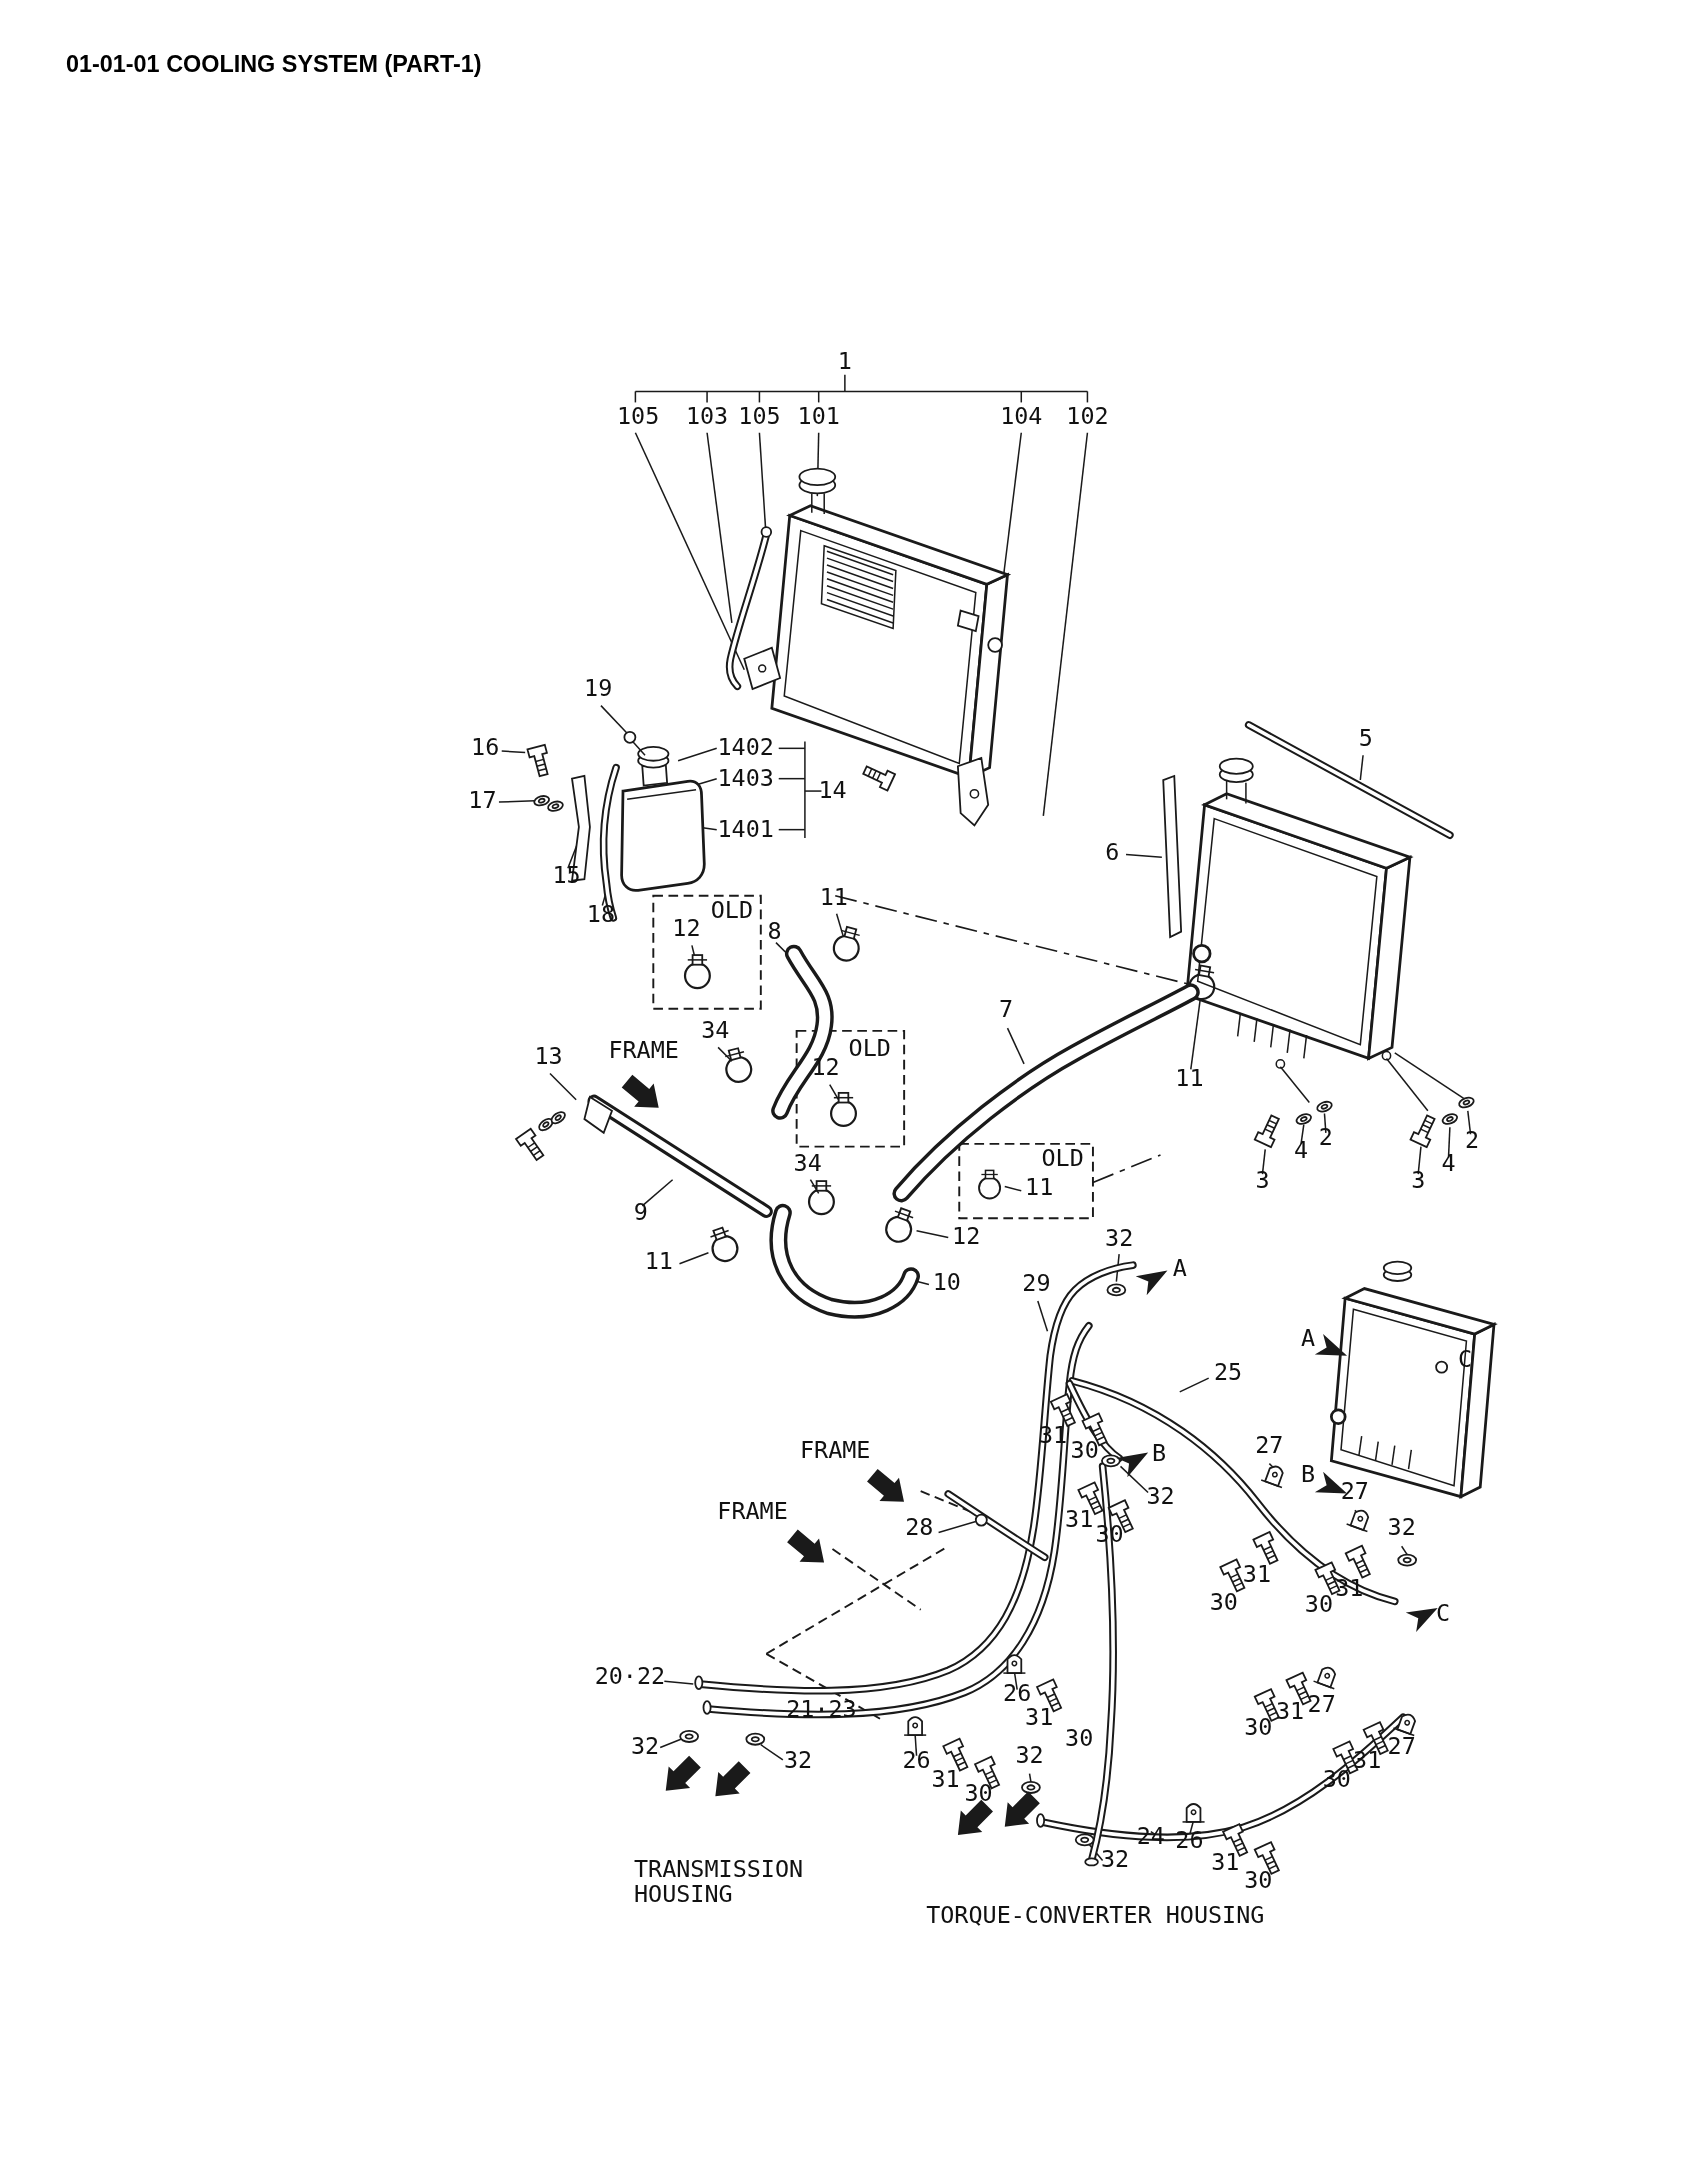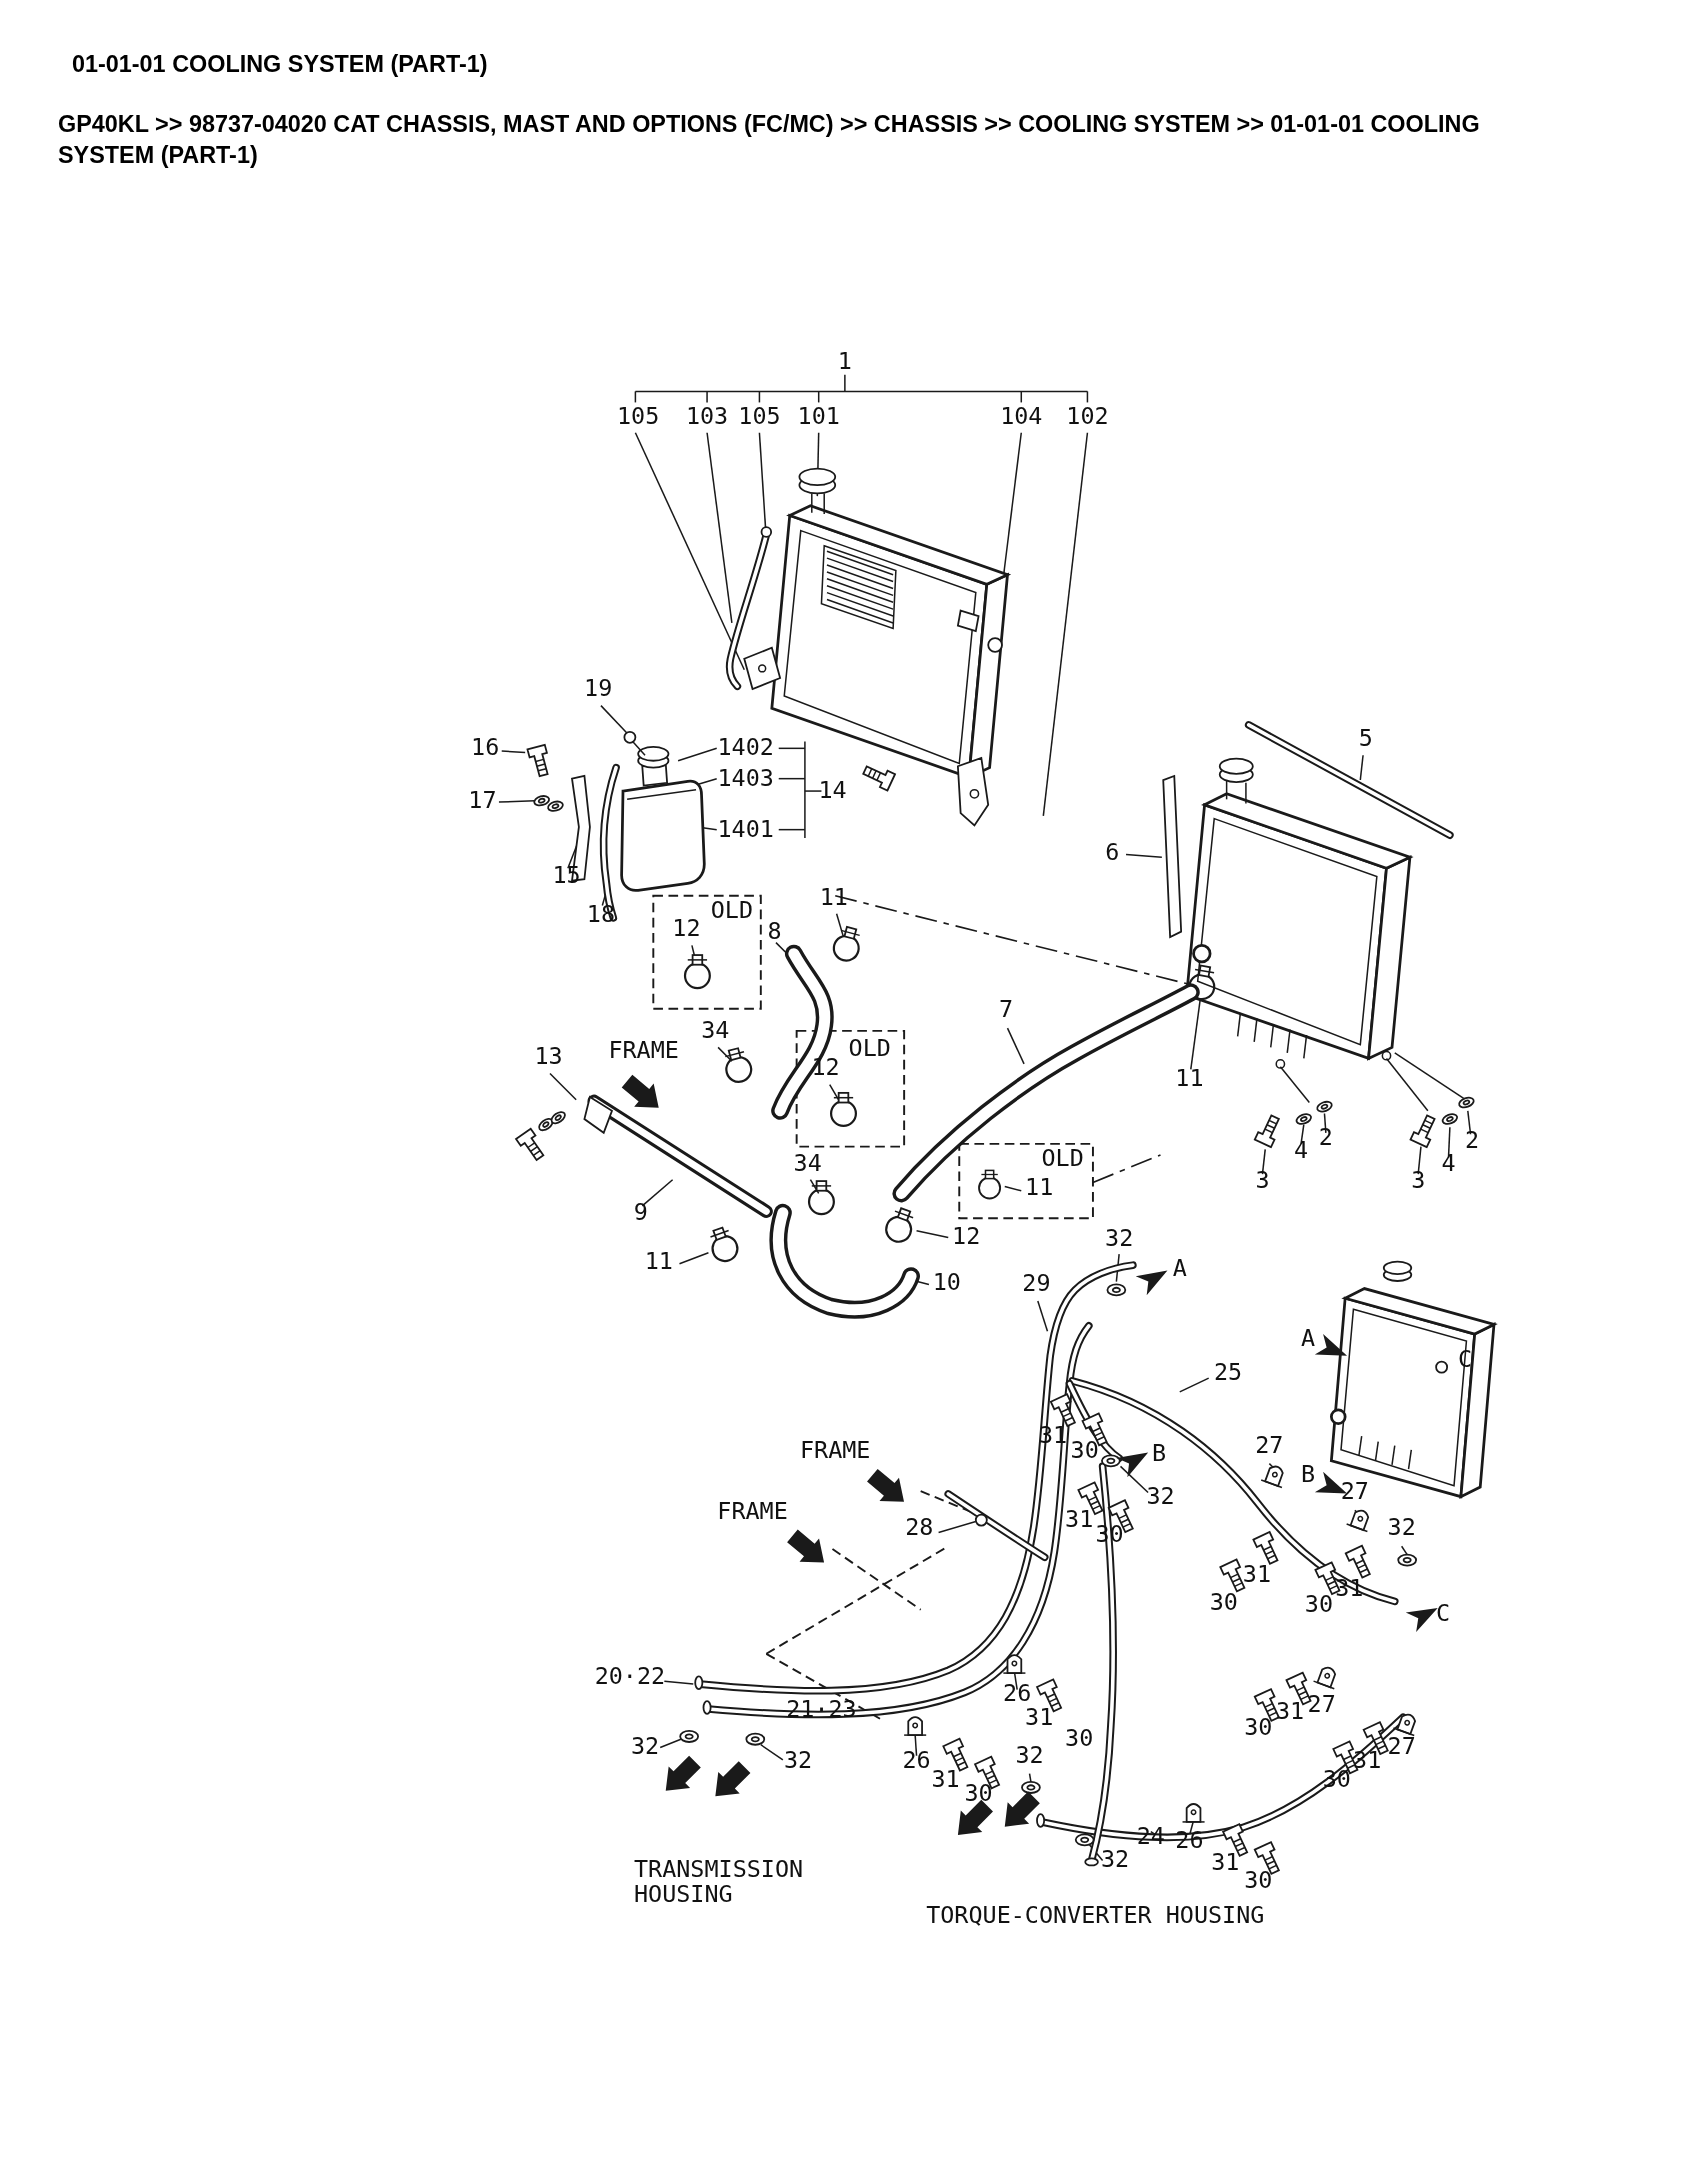--- a/index.html
+++ b/index.html
@@ -1,18 +1,18 @@
 <!DOCTYPE html>
 <html style="font-size:11px"><head>
 <meta charset="utf-8">
 <style>
   html,body{margin:0;padding:0;background:#fff;}
   .page{position:relative;width:1687px;height:2183px;background:#ffffff;overflow:hidden;
         font-family:"Liberation Sans",sans-serif;color:#000;}
-  .hdr-title{position:absolute;left:72px;top:51px;font-size:23.4px;font-weight:bold;white-space:nowrap;}
+  .hdr-title{position:absolute;left:66px;top:51px;font-size:23.4px;font-weight:bold;white-space:nowrap;}
   .hdr-crumb{position:absolute;left:58px;top:109px;width:1523px;font-size:23.4px;font-weight:bold;line-height:1.32;}
   svg.diagram{position:absolute;left:0;top:0;width:1687px;height:2183px;}
   
   .s1{stroke:#1a1a1a;stroke-width:1.1;fill:none;}
   .s15{stroke:#1a1a1a;stroke-width:1.6;fill:none;}
   .f{fill:#fff;stroke:#1a1a1a;stroke-width:2;}
   .f1{fill:#fff;stroke:#1a1a1a;stroke-width:1.3;}
   .dash{stroke:#1a1a1a;stroke-width:1.4;fill:none;stroke-dasharray:7 4;}
   .dashdot{stroke:#1a1a1a;stroke-width:1.2;fill:none;stroke-dasharray:16 5 4 5;}
   .hoseO{stroke:#1a1a1a;stroke-width:13;fill:none;stroke-linecap:round;}
@@ -23,21 +23,20 @@
   .pipeI{stroke:#ffffff;stroke-width:2.6;fill:none;stroke-linecap:round;}
   .blk{fill:#1a1a1a;stroke:none;}
   #diagram-labels text{font-family:"DejaVu Sans Mono",monospace;font-size:17px;fill:#111;}
 </style>
 </head>
 <body>
 
 <div class="page">
 
   <div class="hdr-title">01-01-01 COOLING SYSTEM (PART-1)</div>
-  <div class="hdr-crumb">GP40KL &gt;&gt; 98737-04020 CAT CHASSIS, MAST AND OPTIONS (FC/MC) &gt;&gt; CHASSIS &gt;&gt; COOLING SYSTEM &gt;&gt; 01-01-01 COOLING SYSTEM (PART-1)</div>
 
   <svg class="diagram" viewBox="0 0 1224 1584" xmlns="http://www.w3.org/2000/svg">
 
     <defs>
       <g id="bolt">
         <path class="f1" d="M -6.5,-4 L 6.5,-4 L 6.5,2 L 3,2 L 3,17 L -3,17 L -3,2 L -6.5,2 Z"></path>
         <line class="s1" x1="-3" y1="6" x2="3" y2="6"></line>
         <line class="s1" x1="-3" y1="9.5" x2="3" y2="9.5"></line>
         <line class="s1" x1="-3" y1="13" x2="3" y2="13"></line>
       </g>

